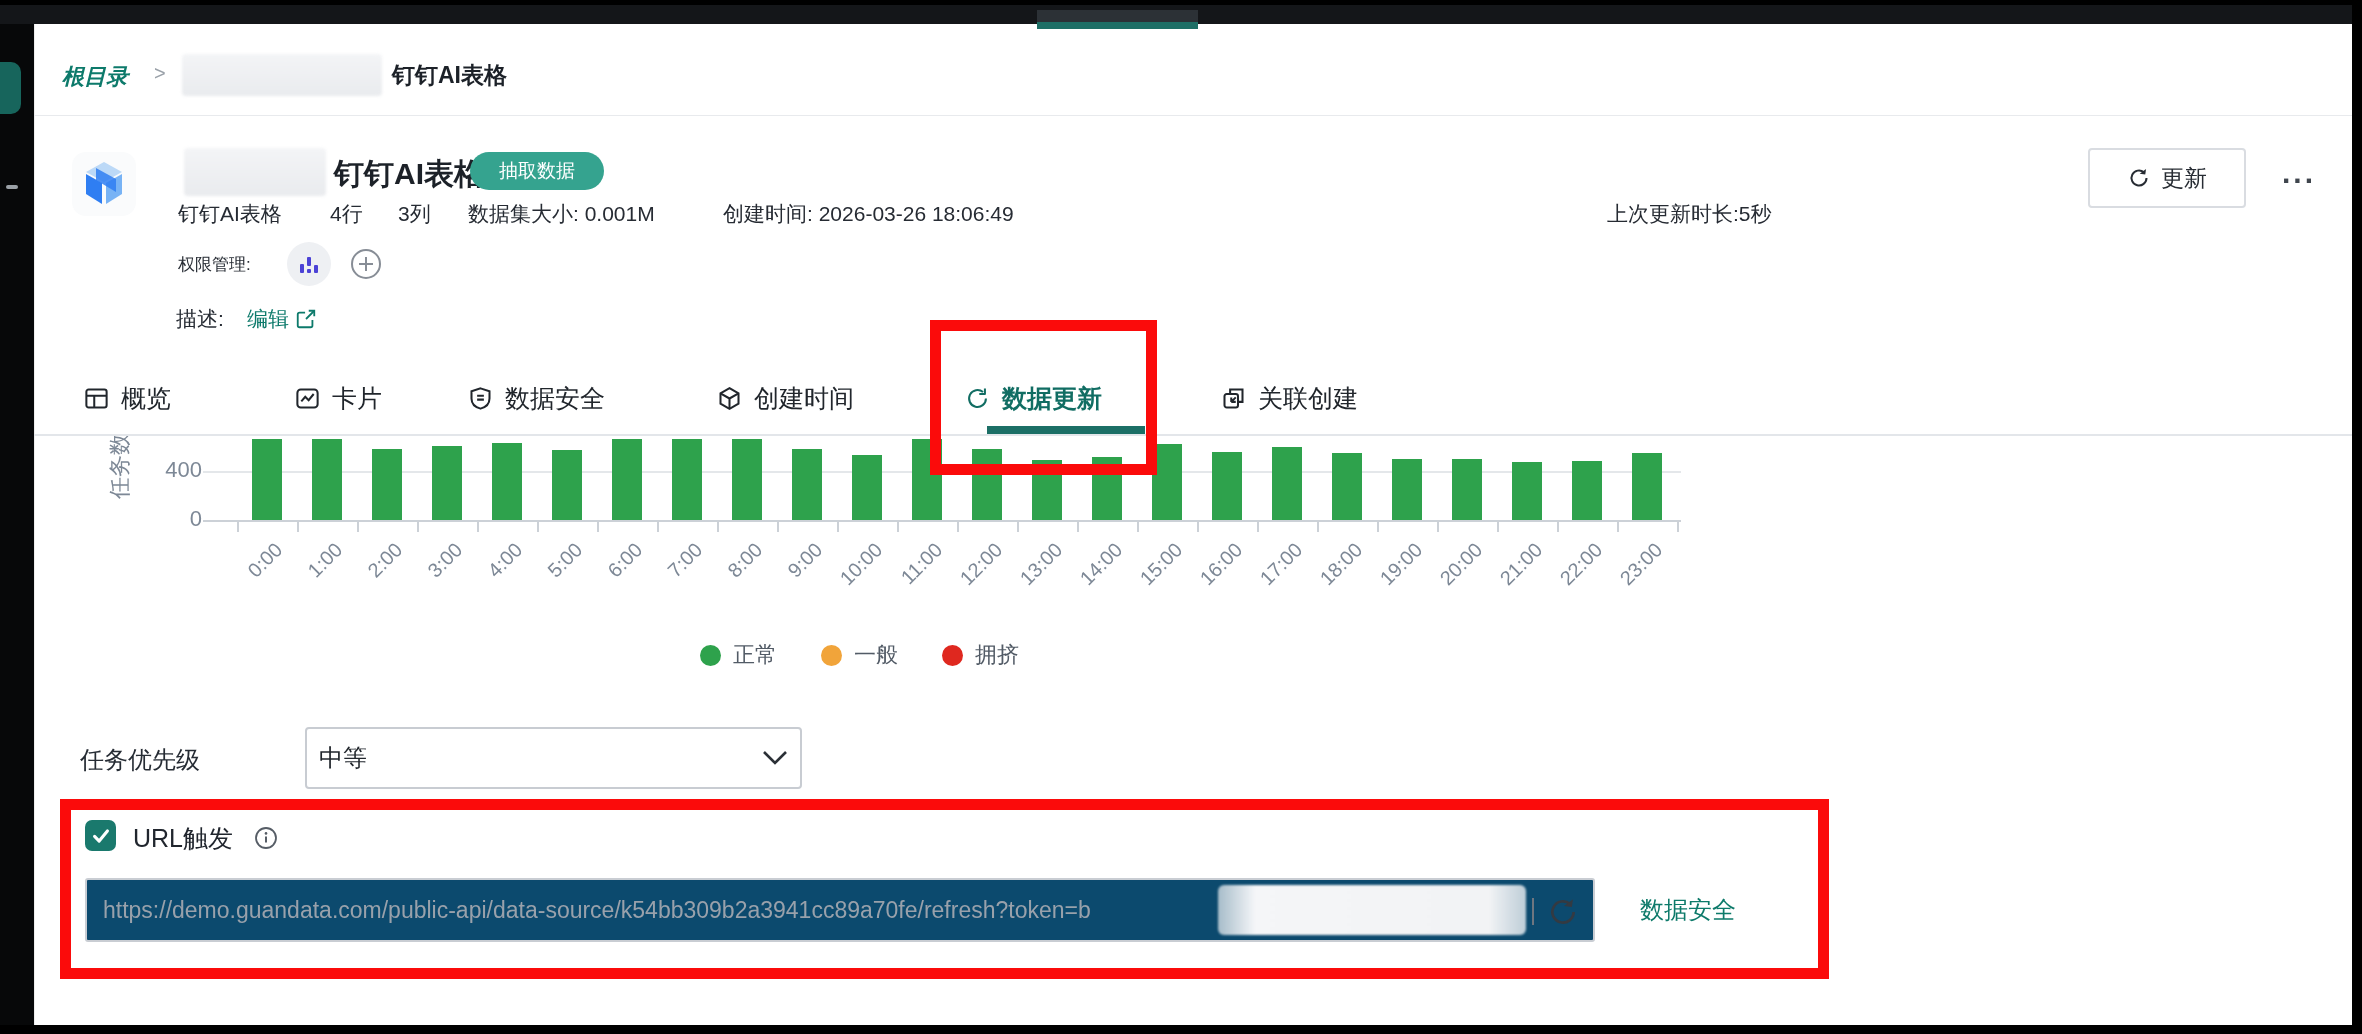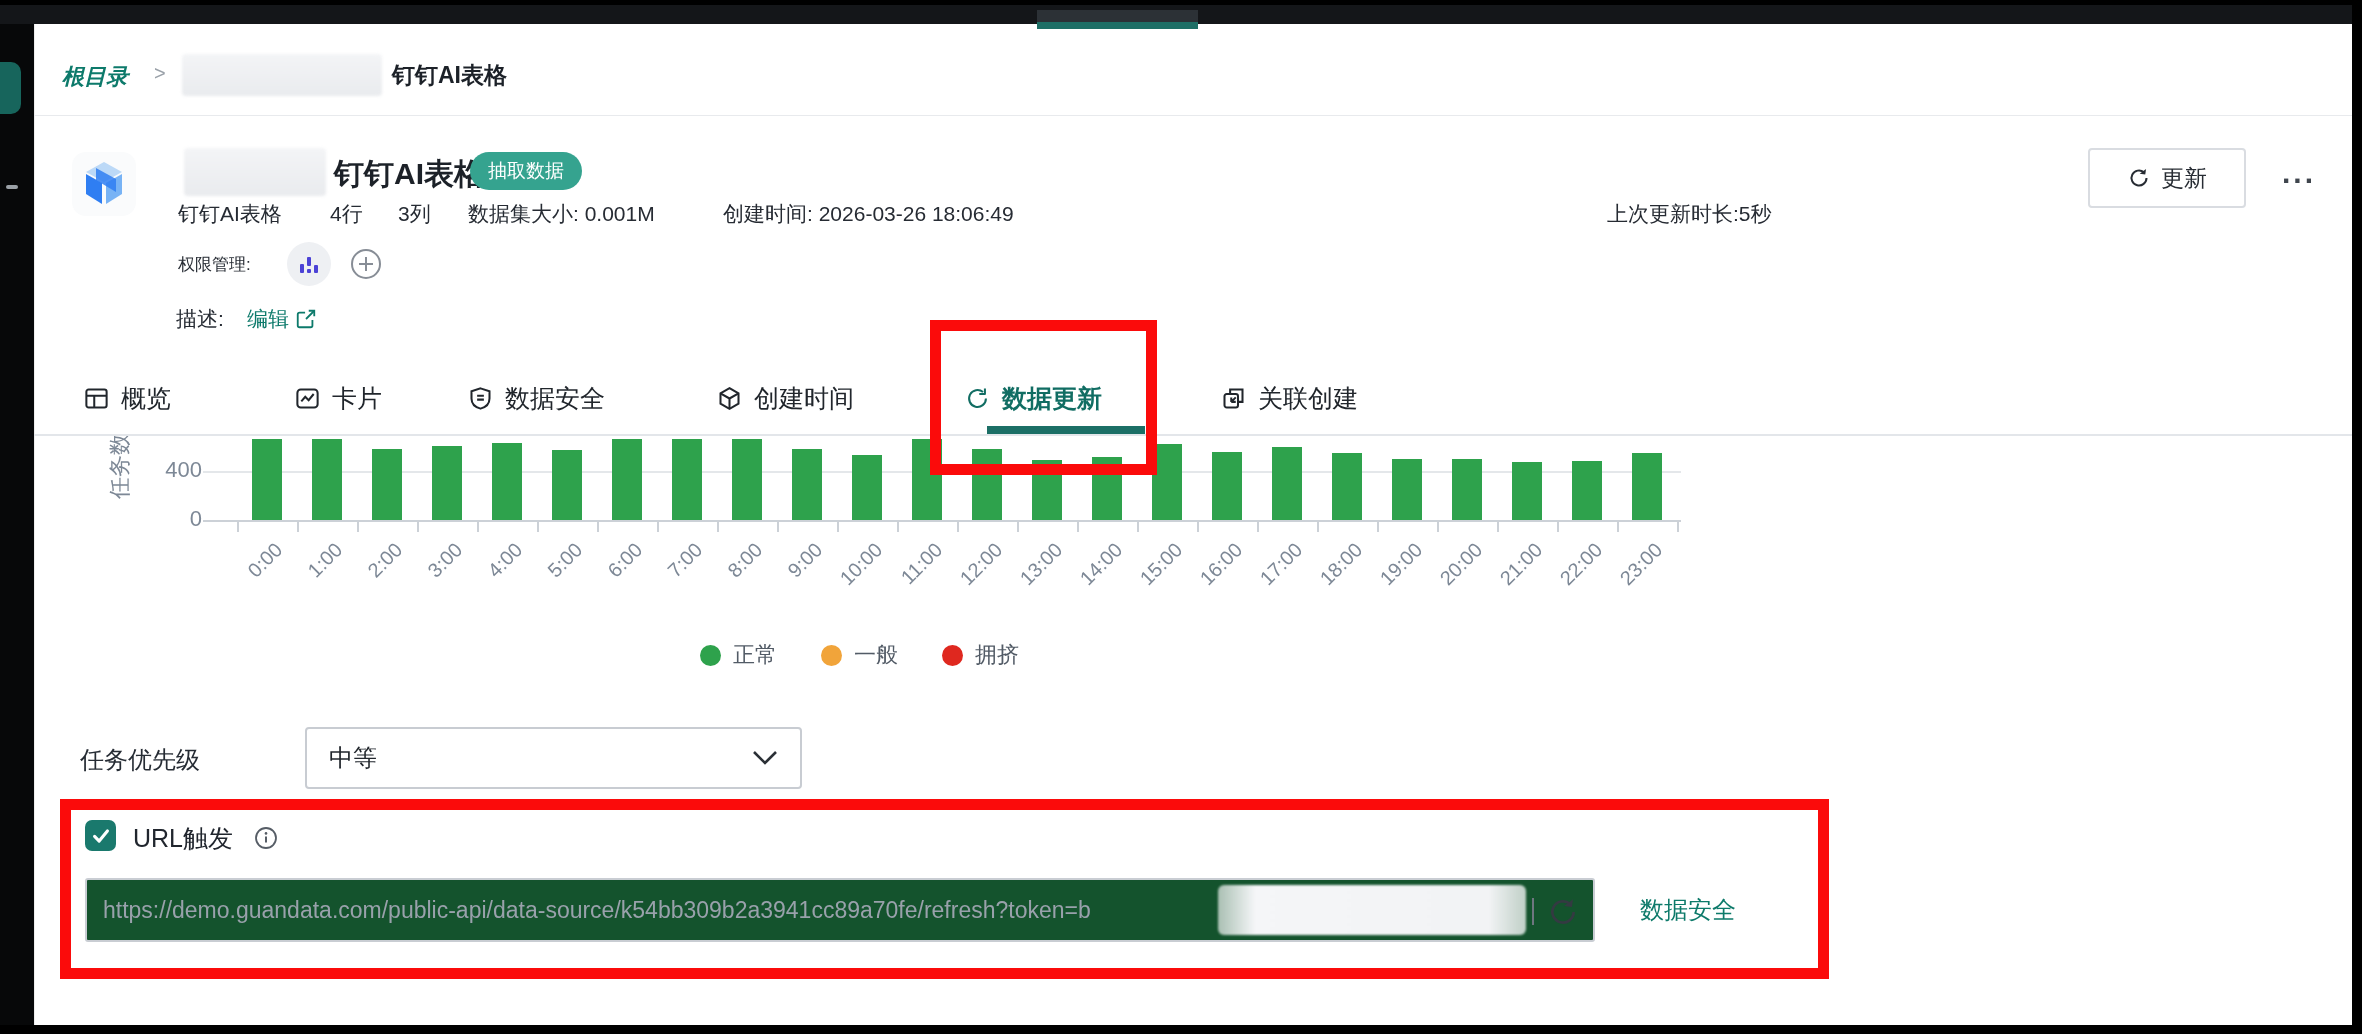--- a/index.html
+++ b/index.html
@@ -22,21 +22,21 @@
   .crumb-sep { position:absolute; left:154px; top:62px; font-size:20px; color:#9aa1a9; }
   .blurbox { background:linear-gradient(180deg,#f3f4f6,#e9ebee); filter:blur(1.5px); border-radius:4px; }
   .crumb-blur { position:absolute; left:182px; top:54px; width:200px; height:42px; }
   .crumb-current { position:absolute; left:392px; top:60px; font-size:23px; font-weight:700; color:#1c2128; }
   .div1 { position:absolute; left:34px; top:115px; width:2318px; height:1px; background:#e8eaed; }
 
   
   .logo { position:absolute; left:72px; top:152px; width:64px; height:64px; border-radius:14px; background:#fafbfc; }
   .title-blur { position:absolute; left:184px; top:148px; width:142px; height:48px; }
   .ds-title { position:absolute; left:334px; top:154px; font-size:30px; font-weight:700; color:#1c2128; }
-  .badge { position:absolute; left:470px; top:152px; height:38px; padding:0 18px; border-radius:19px;
+  .badge { position:absolute; left:470px; top:152px; height:38px; padding:0 29px; border-radius:19px;
            background:#35a38f; color:#fff; font-size:19px; display:flex; align-items:center; }
   .meta-row { position:absolute; left:0; top:200px; width:2362px; height:26px; font-size:21px; color:#262b33; }
   .meta-row span { position:absolute; top:0; white-space:nowrap; }
   .perm-label { position:absolute; left:178px; top:253px; font-size:17px; color:#262b33; }
   .avatar { position:absolute; left:287px; top:242px; width:44px; height:44px; border-radius:50%;
             background:#eef0f3; display:flex; align-items:center; justify-content:center; cursor:pointer; }
   .perm-add { position:absolute; left:350px; top:248px; width:32px; height:32px; cursor:pointer; }
   .desc-label { position:absolute; left:176px; top:305px; font-size:21px; color:#262b33; }
   .edit-link { position:absolute; left:247px; top:305px; font-size:21px; color:#0d7a6b; cursor:pointer;
                display:flex; align-items:center; gap:6px; }
@@ -65,31 +65,31 @@
   .vtick { position:absolute; width:2px; height:12px; top:84px; background:#ccd1d7; }
   .xlabel { position:absolute; width:110px; top:99px; text-align:right; font-size:20px; color:#7d8896;
             transform:rotate(-45deg); transform-origin:100% 50%; white-space:nowrap; }
   .legend { position:absolute; left:666px; top:204px; display:flex; gap:44px; align-items:center; }
   .legend-item { display:flex; align-items:center; gap:12px; font-size:22px; color:#525b66; cursor:pointer; }
   .legend-dot { width:21px; height:21px; border-radius:50%; }
 
   
   .prio-label { position:absolute; left:80px; top:744px; font-size:24px; color:#262c34; }
   .prio-select { position:absolute; left:305px; top:727px; width:497px; height:62px; border:2px solid #c8ccd2;
-                 border-radius:4px; background:#fff; display:flex; align-items:center; padding:0 22px;
+                 border-radius:4px; background:#fff; display:flex; align-items:center; padding:0 12px;
                  font-size:24px; color:#21262c; cursor:pointer; }
   .prio-select .chev { margin-left:auto; }
 
   
   .checkbox { position:absolute; left:85px; top:820px; width:31px; height:31px; background:#1a796d;
               border-radius:7px; display:flex; align-items:center; justify-content:center; cursor:pointer; }
   .url-label { position:absolute; left:133px; top:822px; font-size:25px; color:#21262e; }
   .info-icon { position:absolute; left:254px; top:826px; width:24px; height:24px; cursor:pointer; }
   .url-input { position:absolute; left:85px; top:878px; width:1510px; height:64px; border:2px solid #c9cdd3;
-               border-radius:3px; background:#14532d; }
+               border-radius:3px; background:#0c4a6e; }
   .url-text { position:absolute; left:16px; top:17px; font-size:23px; color:#99a1ab; white-space:nowrap; }
   .url-blur { position:absolute; left:1131px; top:5px; width:308px; height:50px; border-radius:6px;
               background:linear-gradient(90deg, rgba(250,250,251,.65), #f5f6f8 12%, #f2f3f5 88%, rgba(250,250,251,.75));
               filter:blur(1px); }
   .url-cursor { position:absolute; left:1445px; top:18px; width:2px; height:27px; background:#6f7680; }
   .url-refresh { position:absolute; left:1459px; top:15px; width:34px; height:34px; cursor:pointer; }
   .copy-link { position:absolute; left:1640px; top:894px; font-size:24px; color:#0d7a6a; cursor:pointer; }
 
   
   .annot { position:absolute; border:11px solid #fb0b0b; z-index:50; pointer-events:none; }

